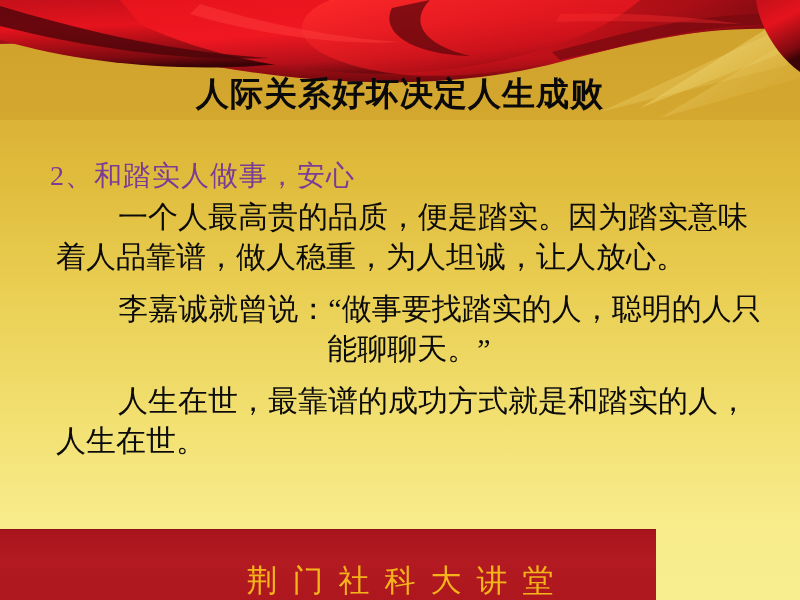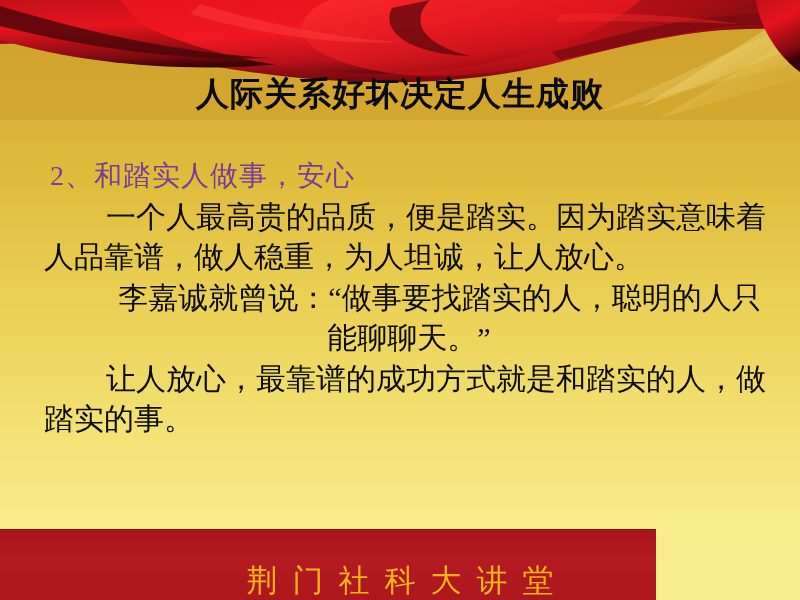--- a/index.html
+++ b/index.html
@@ -62,21 +62,21 @@
     color: #7A3C96;
     line-height: 38px;
     letter-spacing: 1px;
     margin: 0 0 2px 6px;
     white-space: nowrap;
   }
   .para {
     font-size: 30px;
     color: #0B0B0B;
     line-height: 40px;
-    margin: 0;
+    margin: 12px;
     text-indent: 62px;
     letter-spacing: 0px;
   }
   .para.p1 { margin-top: 0px; }
   .para.p2 { margin-top: 1px; text-align: center; }
   .para.p3 { margin-top: 1px; }
 
   
   .footer-band {
     position: absolute;
@@ -167,20 +167,20 @@
       <path d="M560,14 C620,12 690,16 740,24 C680,22 610,20 556,22 Z" fill="#FF3030" opacity="0.35"></path>
     </svg>
   </div>
 
   <div class="title">人际关系好坏决定人生成败</div>
 
   <div class="body-block">
     <div class="sub-heading">2、和踏实人做事，安心</div>
     <p class="para p1">一个人最高贵的品质，便是踏实。因为踏实意味着人品靠谱，做人稳重，为人坦诚，让人放心。</p>
     <p class="para p2">李嘉诚就曾说：“做事要找踏实的人，聪明的人只能聊聊天。”</p>
-    <p class="para p3">让人放心，最靠谱的成功方式就是和踏实的人，做踏实的事。</p>
+    <p class="para p3">人生在世，最靠谱的成功方式就是和踏实的人，人生在世。</p>
   </div>
 
   <div class="footer-band">
     <div class="footer-text">荆门社科大讲堂</div>
   </div>
 
 </div>
 
 </body></html>

